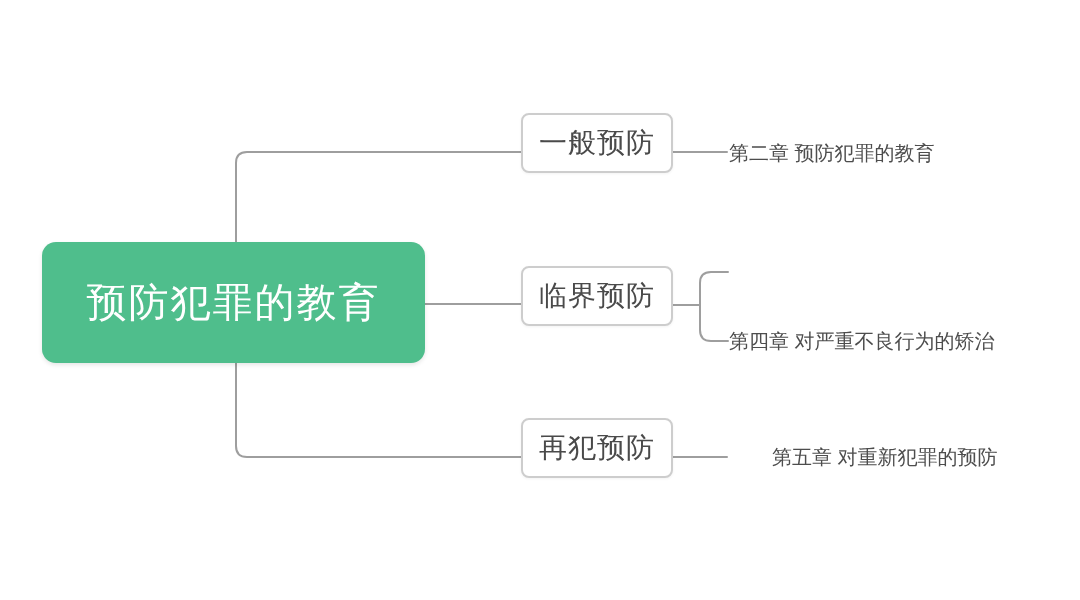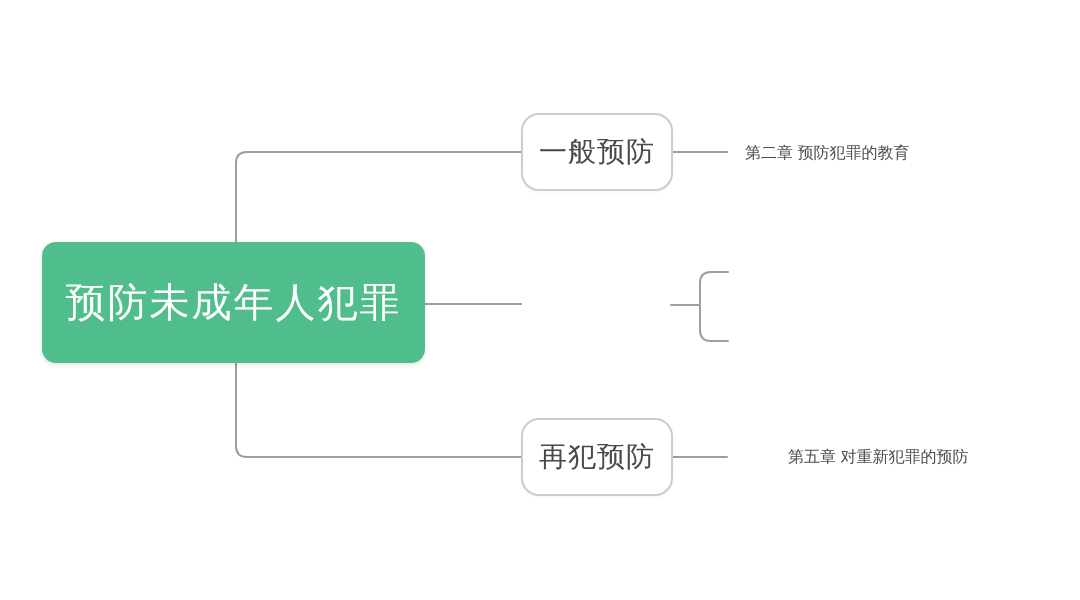--- a/index.html
+++ b/index.html
@@ -41,38 +41,38 @@
     left: 42px; top: 242px; width: 383px; height: 121px;
     background: var(--root-bg);
     border-radius: 14px;
     color: var(--root-text);
     font-size: 40px;
     letter-spacing: 2px;
     box-shadow: 0 2px 4px rgba(0,0,0,0.10);
     cursor: pointer;
   }
   .branch-node {
-    width: 152px; height: 78px;
+    width: 152px; height: 60px;
     background: #FFFFFF;
     border: 2px solid var(--node-border);
-    border-radius: 18px;
+    border-radius: 8px;
     color: var(--node-text);
     font-size: 28px;
     letter-spacing: 1px;
     box-shadow: 0 1px 3px rgba(0,0,0,0.05);
     cursor: pointer;
   }
   .branch-1 { left: 521px; top: 113px; }
   .branch-2 { left: 521px; top: 266px; }
   .branch-3 { left: 521px; top: 418px; }
   .leaf {
     position: absolute; z-index: 2;
-    left: 745px; height: 30px; line-height: 30px;
+    left: 729px; height: 30px; line-height: 30px;
     color: var(--leaf-text);
-    font-size: 16px;
+    font-size: 20px;
     white-space: nowrap;
     cursor: pointer;
   }
   .leaf-1 { top: 138px; }
   .leaf-2 { top: 257px; }
   .leaf-3 { top: 326px; }
   .leaf-4 { top: 442px; margin-left: 43px; }
 </style>
 </head>
 <body>
@@ -88,31 +88,35 @@
     <path d="M673,152 H727"></path>
 
     <path d="M671,305 H700"></path>
 
     <path d="M728,272 H711 Q700,272 700,283 V330 Q700,341 711,341 H728"></path>
 
     <path d="M671,457 H727"></path>
   </svg>
 
   <div class="node root-node">
-    <span>预防未成年人犯罪</span>
+    <span>预防犯罪的教育</span>
   </div>
 
   <div class="node branch-node branch-1">
     <span>一般预防</span>
   </div>
 
+  <div class="node branch-node branch-2">
+    <span>临界预防</span>
+  </div>
 
   <div class="node branch-node branch-3">
     <span>再犯预防</span>
   </div>
 
   <div class="leaf leaf-1">第二章 预防犯罪的教育</div>
 
 
+  <div class="leaf leaf-3">第四章 对严重不良行为的矫治</div>
 
   <div class="leaf leaf-4">第五章 对重新犯罪的预防</div>
 
 </div>
 
 </body></html>

